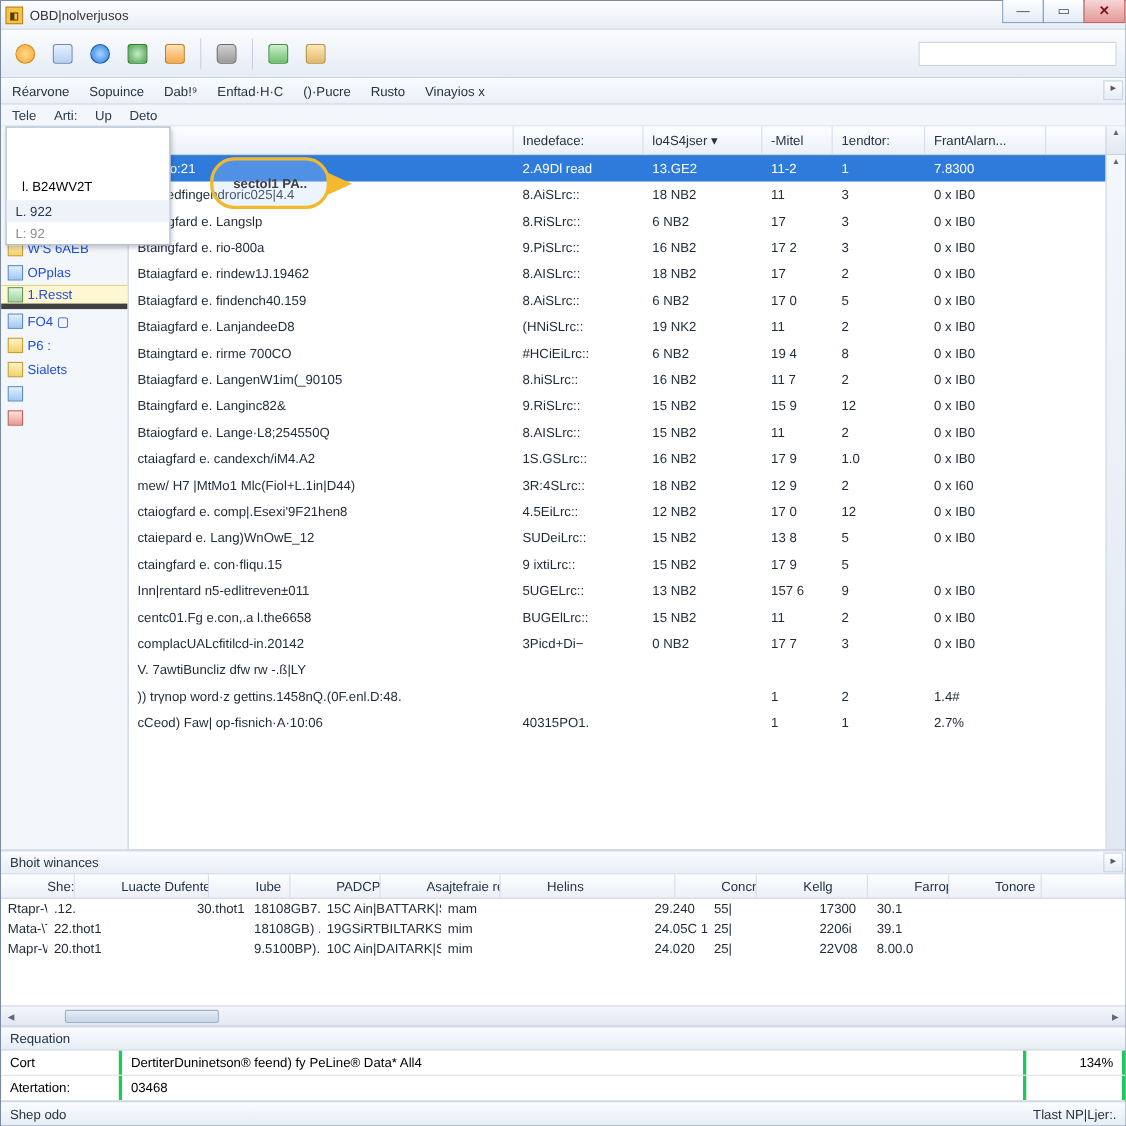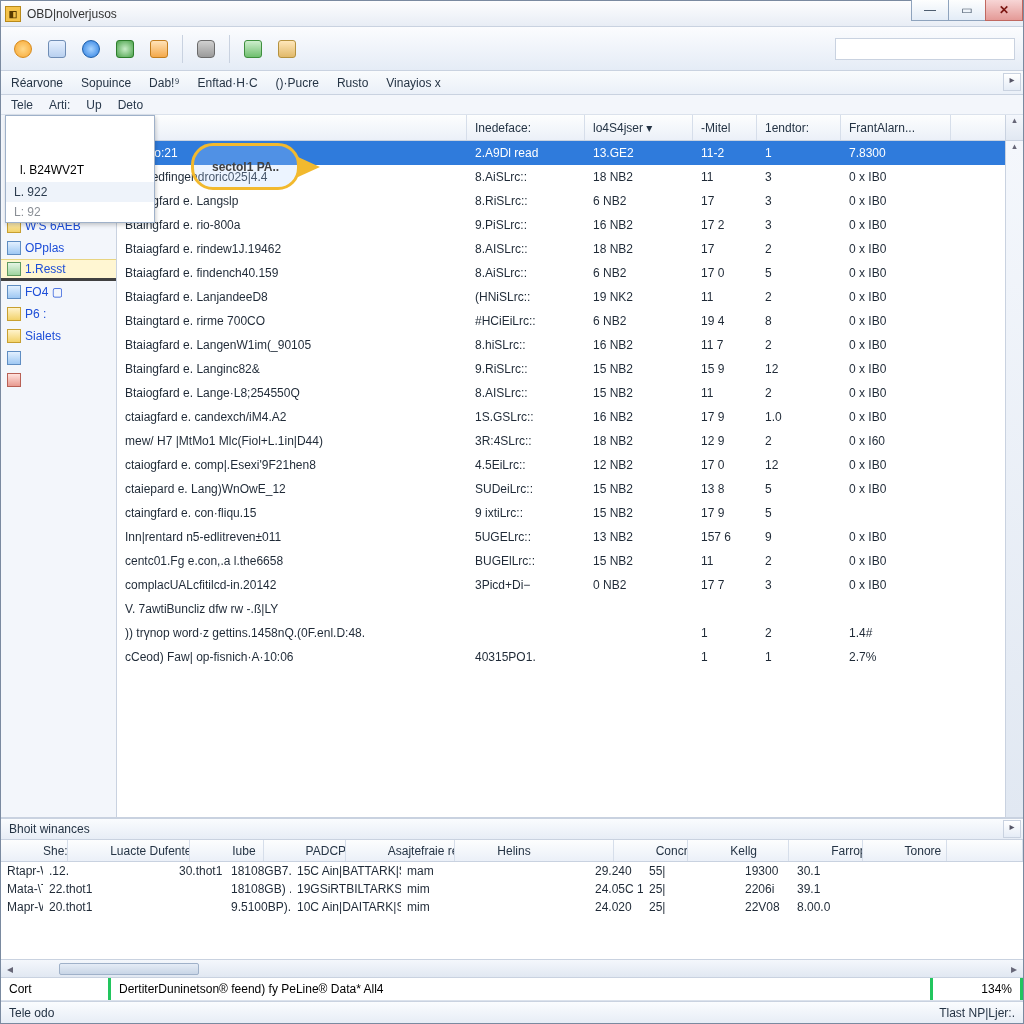--- a/index.html
+++ b/index.html
@@ -40,21 +40,21 @@
   .dropdown-pop .dd-item { padding:3px 8px; color:#8a8f96; }
   .dropdown-pop .dd-item.sel { background:#eef3fa; color:#2a3a4d;}
   .dropdown-pop input { width:100%; padding:2px 6px; border:none; outline:none; font:inherit;margin-top:42px;}
   .side-scroll { margin-top:100px; overflow:auto;}
   .side-item { display:flex; align-items:center; gap:4px; padding:2px 6px; color:#1d4ed8; height:22px;}
   .side-item .sico { width:14px; height:14px; border:1px solid #888; background:#fff; display:inline-block;}
   .side-item .sico.y{background:linear-gradient(#fff3cc,#f2d26a);border-color:#c79f30;}
   .side-item .sico.b{background:linear-gradient(#e2f0ff,#9fc8f3);border-color:#5f8dc2;}
   .side-item .sico.g{background:linear-gradient(#e5f5e5,#9fd49f);border-color:#5f9a5f;}
   .side-item .sico.r{background:linear-gradient(#ffe2de,#e89a90);border-color:#b86055;}
-  .side-item.sel { background:#fff6d2; border-top:1px solid #e8d480; border-bottom:3px solid #404040;}
+  .side-item.sel { background:#fff6d2; border-top:1px solid #e8d480; border-bottom:5px solid #404040;}
   
   .tablewrap { flex:1; position:relative; display:flex; flex-direction:column; min-width:0;}
   .thead { height:26px; background:linear-gradient(#fdfefe,#ebf0f8); border-bottom:1px solid #c9d2e0; display:flex; align-items:center; color:#253445; position:relative;}
   .vscroll-hint { position:absolute; right:0; top:0; width:18px; height:100%; background:linear-gradient(#f4f7fc,#e1e8f2); border-left:1px solid #c9d2e0;}
   .vscroll-hint .up, .vscroll-hint .down{height:18px;text-align:center;font-size:9px;color:#667;}
   .th { padding:0 8px; border-right:1px solid #d6deea; height:100%; display:flex; align-items:center; white-space:nowrap; overflow:hidden;}
   .c0{width:350px;} .c1{width:118px;} .c2{width:108px;} .c3{width:64px;} .c4{width:84px;} .c5{width:110px;}
   .tbody { flex:1; overflow:hidden; position:relative; padding-right:18px;}
   .trow { display:flex; height:24px; align-items:center; color:#1f2a37;}
   .trow .td { padding:0 8px; border-right:1px solid transparent; white-space:nowrap; overflow:hidden;}
@@ -414,21 +414,21 @@
     <div class="lbody" id="lower-tbody">
         <div class="lrow">
           <div class="ld l0">Rtapr-WD f Shep</div>
           <div class="ld l1">.12.</div>
           <div class="ld l2">30.thot1</div>
           <div class="ld l3">18108GB7.12.</div>
           <div class="ld l4">15C Ain|BATTARK|SITA.17</div>
           <div class="ld l5">mam</div>
           <div class="ld l6">29.240</div>
           <div class="ld l7">55|</div>
-          <div class="ld l8">19300</div>
+          <div class="ld l8">17300</div>
           <div class="ld l9">30.1</div>
         </div>
         <div class="lrow">
           <div class="ld l0">Mata-\T'BBP Firepart.id.</div>
           <div class="ld l1">22.thot1</div>
           <div class="ld l2"></div>
           <div class="ld l3">18108GB) .12.</div>
           <div class="ld l4">19GSiRTBILTARKSIT2-43</div>
           <div class="ld l5">mim</div>
           <div class="ld l6">24.05C 1.2525</div>
@@ -451,27 +451,35 @@
       </div>
     <div class="hscroll">
       <div class="arr">◂</div>
       <div class="thumb"></div>
       <div class="track"></div>
       <div class="arr">▸</div>
     </div>
   </div>
 
   <div class="lower2">
+    <div class="panel-title">
+      <span>Requation</span>
+    </div>
     <div id="reg-body">
         <div class="regrow">
           <div class="regcell rg0">Cort</div>
           <div class="regcell rg1">DertiterDuninetson® feend) fy PeLine® Data*  All4</div>
           <div class="regcell rg2">134%</div>
         </div>
+        <div class="regrow">
+          <div class="regcell rg0">Atertation:</div>
+          <div class="regcell rg1">03468</div>
+          <div class="regcell rg2"></div>
+        </div>
       </div>
   </div>
 
   <div class="statusbar">
-    <span>Tele odo</span>
+    <span>Shep odo</span>
     <span>Tlast NP|Ljer:.</span>
   </div>
 
 </div>
 
 </body></html>

